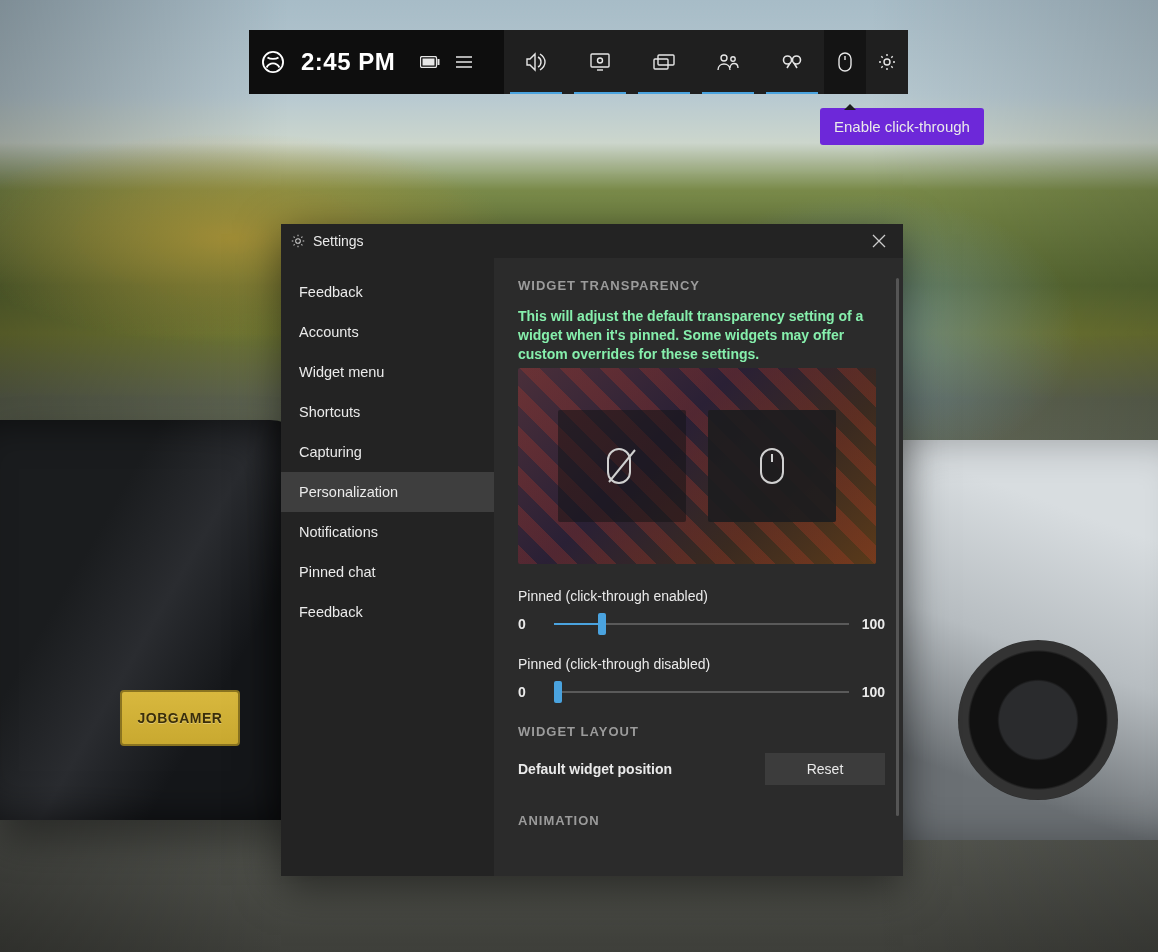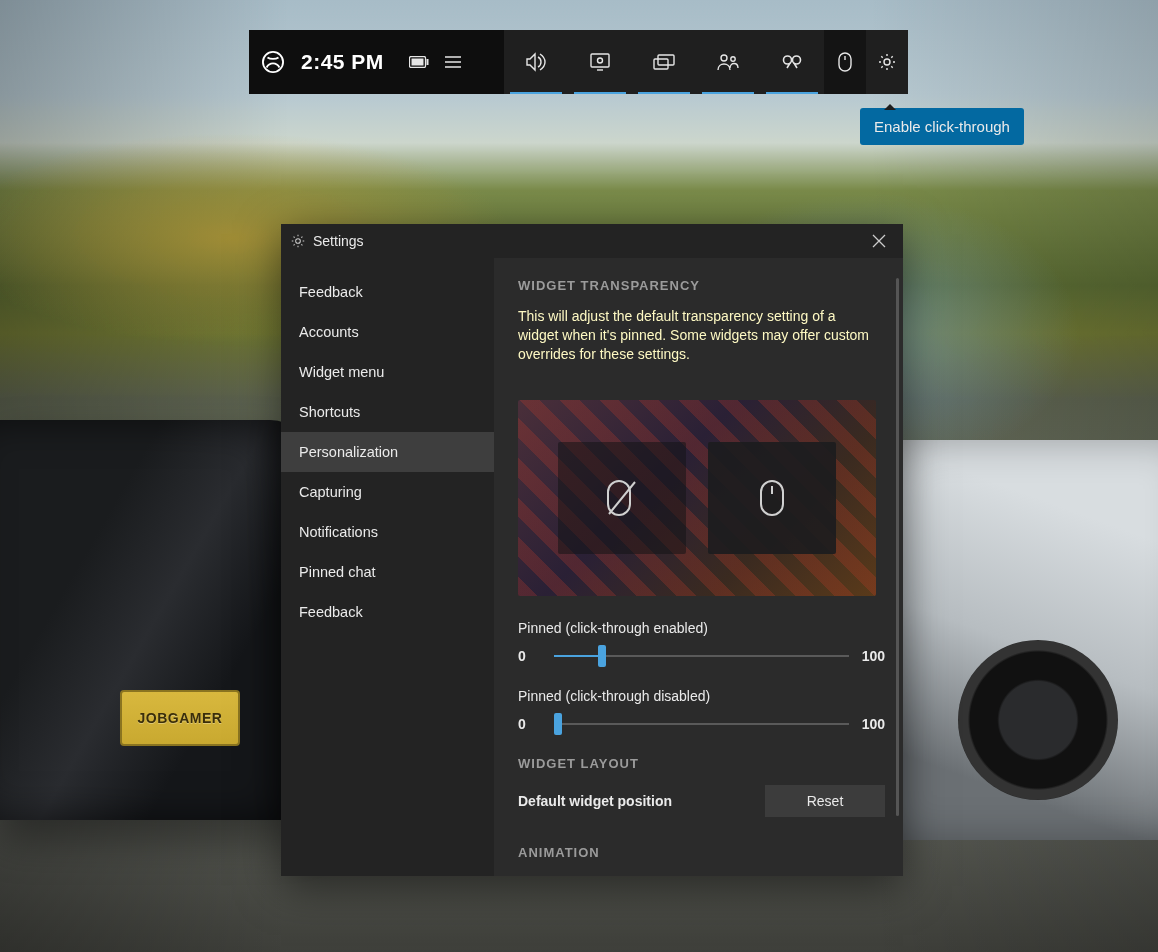--- a/index.html
+++ b/index.html
@@ -51,38 +51,38 @@
   
   .topbar {
     position: absolute; left: 249px; top: 30px; width: 659px; height: 64px;
     display: flex;
   }
   .tb-left {
     width: 258px; height: 64px; background: #0e0e0e;
     display: flex; align-items: center; color: #fff;
   }
   .xbox-icon { width:48px; display:flex; align-items:center; justify-content:center; }
-  .tb-time { font-size:21px; font-weight:600; letter-spacing:0.5px; flex:0 0 auto; margin-left:4px; margin-right:18px;}
+  .tb-time { font-size:24px; font-weight:600; letter-spacing:0.5px; flex:0 0 auto; margin-left:4px; margin-right:18px;}
   .tb-si { width:34px; display:flex; align-items:center; justify-content:center; color:#e6e6e6;}
   .tb-right {
     flex:1; height:64px; background:#1f1f1f; display:flex;
   }
   .tb-btn {
     width:64px; height:64px; display:flex; align-items:center; justify-content:center;
     color:#e6e6e6; position:relative;
   }
   .tb-btn.active::after{
     content:""; position:absolute; left:6px; right:6px; bottom:0; height:2px; background:#4aa3df;
   }
   .tb-btn.hover { background:#141414; }
   .tb-btn.narrow { width:42px; }
   .tooltip {
     position:absolute; left:820px; top:108px;
-    background:#0369a1; color:#eaeaea; font-size:15px; padding:10px 14px;
-    border-radius:3px; white-space:nowrap;margin-left:40px;
+    background:#6d28d9; color:#eaeaea; font-size:15px; padding:10px 14px;
+    border-radius:3px; white-space:nowrap;
   }
   .tooltip::before{
     content:""; position:absolute; top:-10px; left:24px;
     border:6px solid transparent; border-bottom-color:#1d1d1d;
   }
 
   
   .settings {
     position:absolute; left:281px; top:224px; width:622px; height:652px;
     background:#232323; color:#eaeaea; display:flex; flex-direction:column;
@@ -109,22 +109,22 @@
     overflow-y:auto; position:relative;
   }
   .content::-webkit-scrollbar{width:6px;}
   .content::-webkit-scrollbar-thumb{background:#555;}
   .scroll-ind{position:absolute; right:4px; top:20px; bottom:60px; width:3px; background:#555; border-radius:2px;}
   .sect-head{
     font-size:13px; letter-spacing:1px; color:#9b9b9b; font-weight:600;
     margin-bottom:14px;
   }
   .desc{
-    font-size:14px; font-weight:400; color:#fef9c3; line-height:1.35;
-    margin-bottom:36px; max-width:360px;
+    font-size:14px; font-weight:700; color:#86efac; line-height:1.35;
+    margin-bottom:4px; max-width:360px;
   }
   .preview{
     width:358px; height:196px; position:relative; margin-bottom:24px;
     background:
       repeating-linear-gradient(45deg, rgba(200,60,40,0.25) 0 14px, transparent 14px 28px),
       linear-gradient(135deg, #4a2f3a, #2a2035 40%, #3a2a20 70%, #5a3a1a);
     border-radius:2px;
   }
   .card{
     position:absolute; width:128px; height:112px; top:42px;
@@ -248,22 +248,22 @@
           <path d="M1 1l12 12M13 1L1 13" stroke="#ccc" stroke-width="1.3"></path>
         </svg>
     </span>
   </div>
   <div class="settings-body">
     <div class="sidebar">
       <div class="side-item">Feedback</div>
       <div class="side-item">Accounts</div>
       <div class="side-item">Widget menu</div>
       <div class="side-item">Shortcuts</div>
+      <div class="side-item">Capturing</div>
       <div class="side-item selected">Personalization</div>
-      <div class="side-item">Capturing</div>
       <div class="side-item">Notifications</div>
       <div class="side-item">Pinned chat</div>
       <div class="side-item">Feedback</div>
     </div>
     <div class="content">
       <div class="sect-head">WIDGET TRANSPARENCY</div>
       <div class="desc">This will adjust the default transparency setting of a widget when it's pinned. Some widgets may offer custom overrides for these settings.</div>
 
       <div class="preview">
         <div class="card left">

